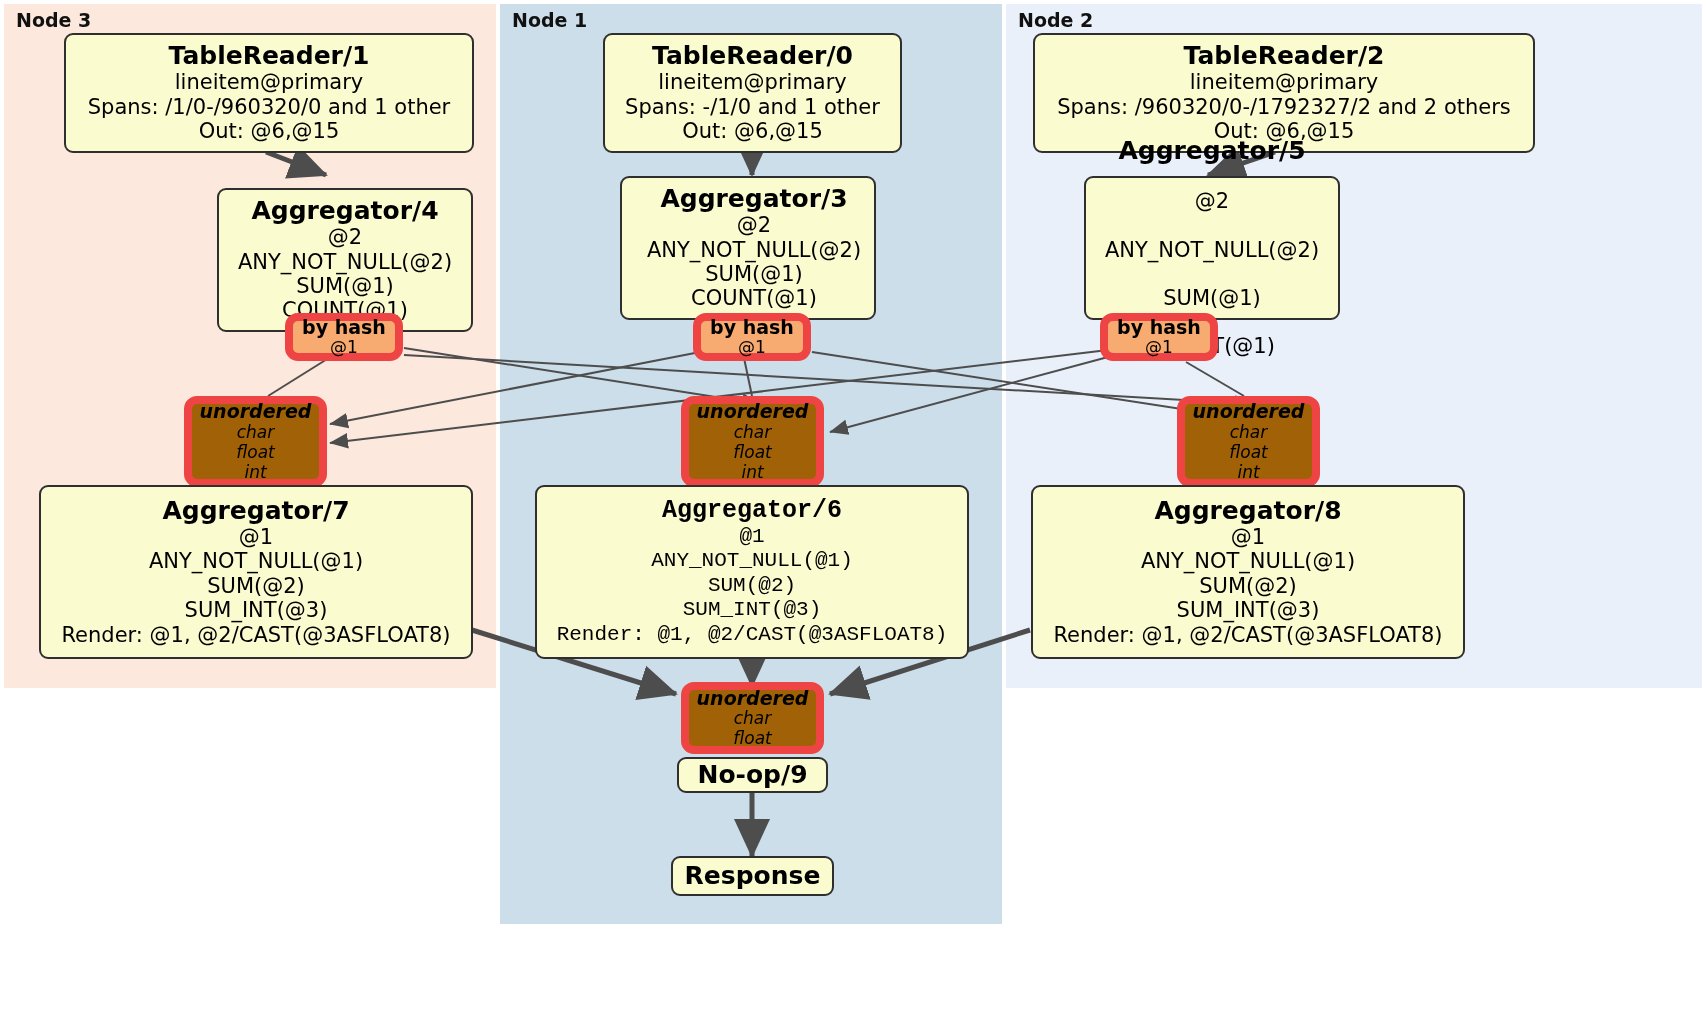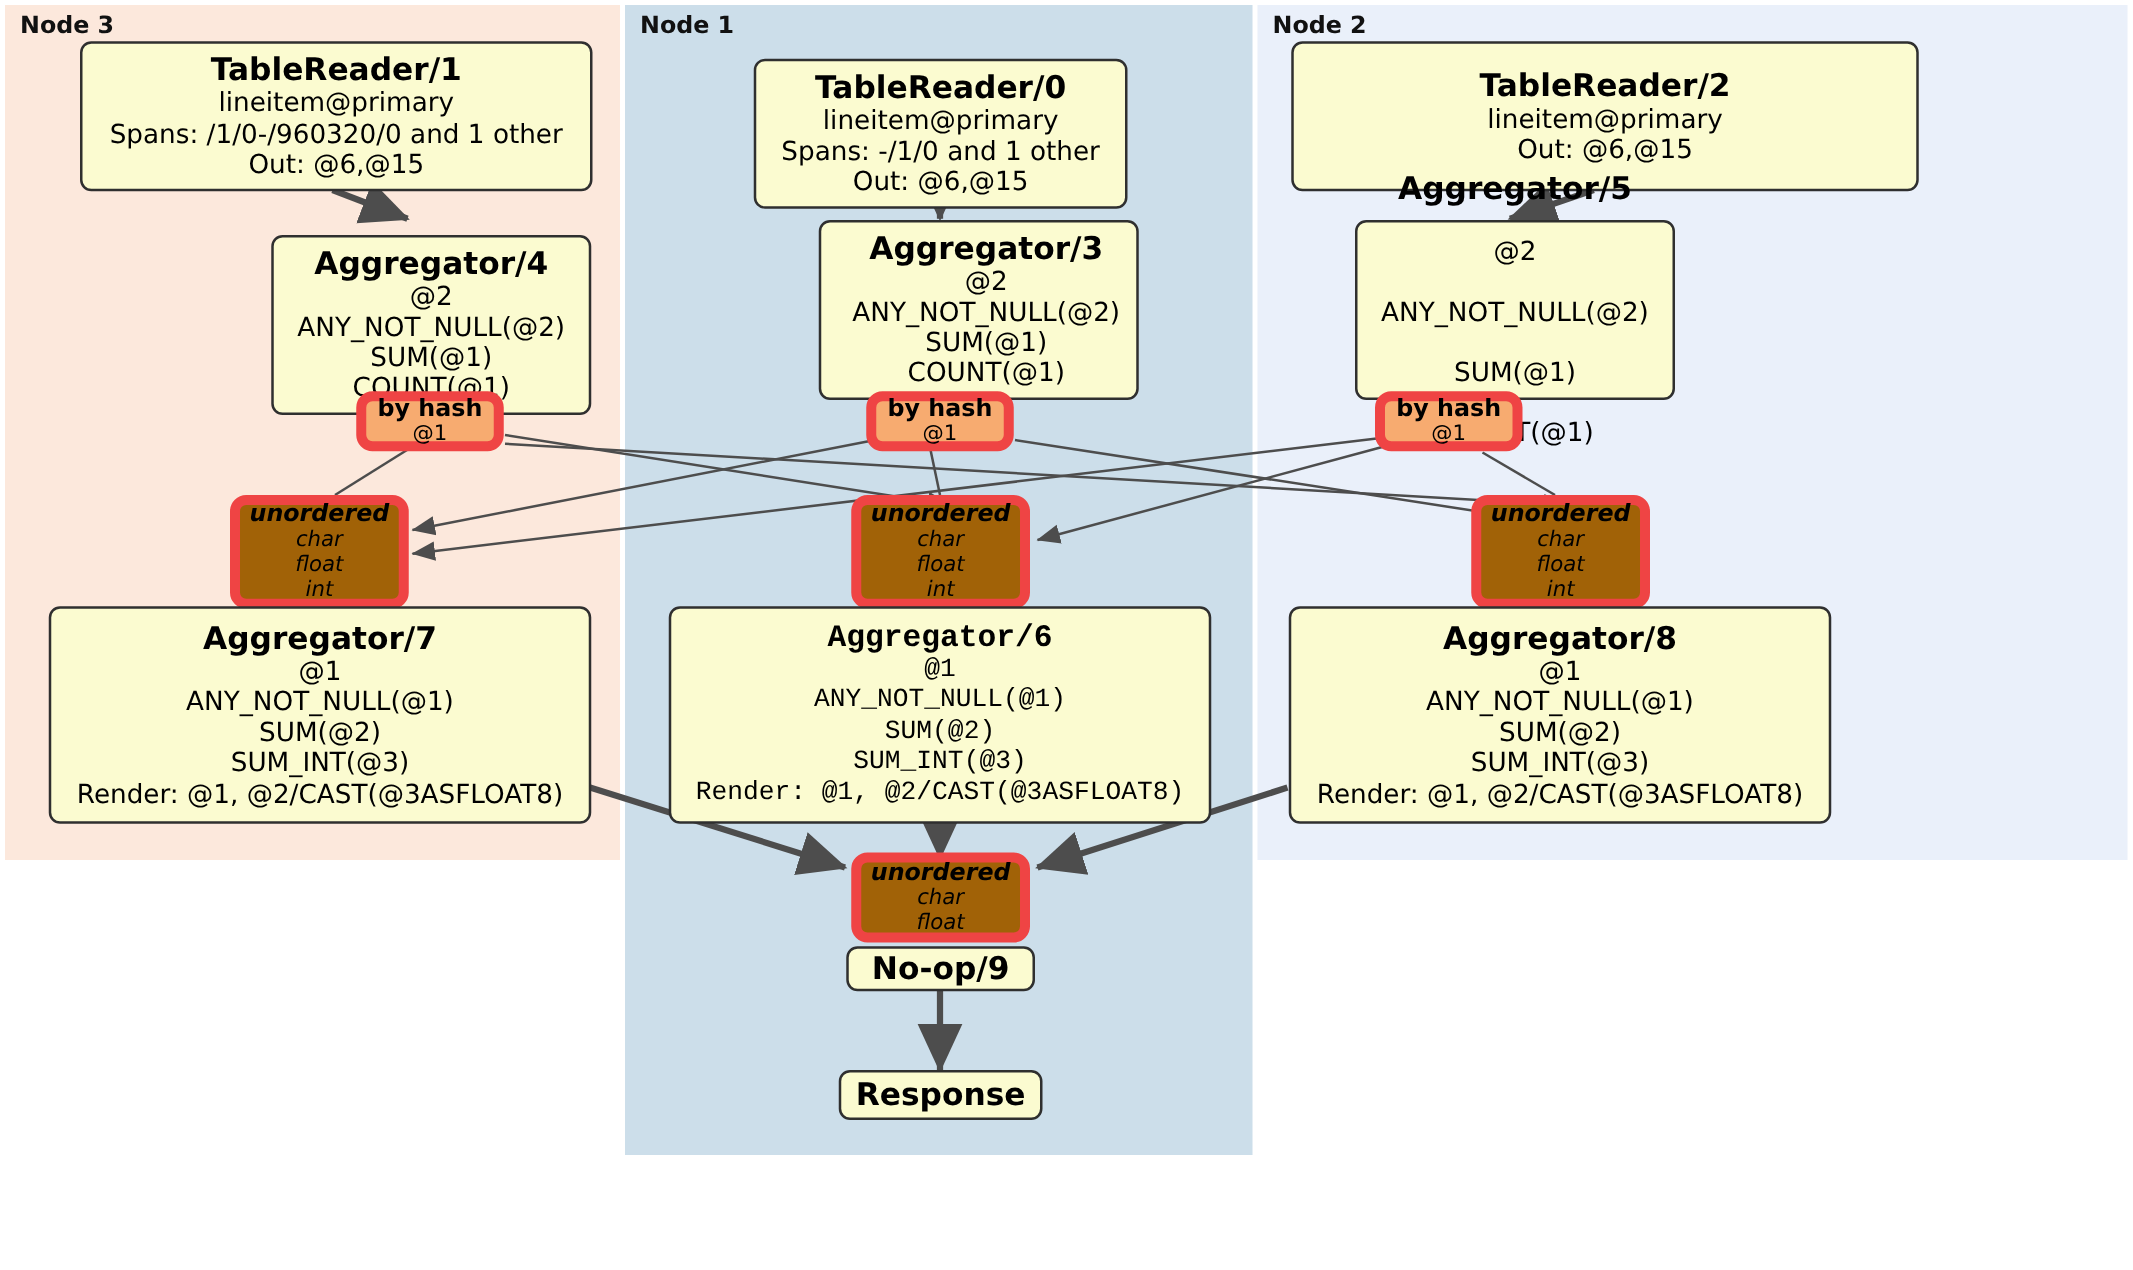--- a/index.html
+++ b/index.html
@@ -86,42 +86,43 @@
     </g>
   </svg>
 
   <div class="box proc" style="left:64px;top:33px;width:410px;height:120px;">
     <div class="ttl">TableReader/1</div>
     <div class="ln">lineitem@primary</div>
     <div class="ln">Spans: /1/0-/960320/0 and 1 other</div>
     <div class="ln">Out: @6,@15</div>
   </div>
 
-  <div class="box proc" style="left:603px;top:47px;width:299px;height:120px;">
+  <div class="box proc" style="left:603px;top:33px;width:299px;height:120px;">
     <div class="ttl">TableReader/0</div>
     <div class="ln">lineitem@primary</div>
     <div class="ln">Spans: -/1/0 and 1 other</div>
     <div class="ln">Out: @6,@15</div>
   </div>
 
   <div class="box proc" style="left:1033px;top:33px;width:502px;height:120px;">
     <div class="ttl">TableReader/2</div>
     <div class="ln">lineitem@primary</div>
+    <div class="ln">Spans: /960320/0-/1792327/2 and 2 others</div>
     <div class="ln">Out: @6,@15</div>
   </div>
 
   <div class="box proc" style="left:217px;top:188px;width:256px;height:144px;">
     <div class="ttl">Aggregator/4</div>
     <div class="ln">@2</div>
     <div class="ln">ANY_NOT_NULL(@2)</div>
     <div class="ln">SUM(@1)</div>
     <div class="ln">COUNT(@1)</div>
   </div>
 
-  <div class="box proc" style="left:655px;top:176px;width:256px;height:144px;padding-left:12px;">
+  <div class="box proc" style="left:620px;top:176px;width:256px;height:144px;padding-left:12px;">
     <div class="ttl">Aggregator/3</div>
     <div class="ln">@2</div>
     <div class="ln">ANY_NOT_NULL(@2)</div>
     <div class="ln">SUM(@1)</div>
     <div class="ln">COUNT(@1)</div>
   </div>
 
   <div class="box proc" style="left:1084px;top:176px;width:256px;height:144px;gap:24px;">
     <div class="ttl">Aggregator/5</div>
     <div class="ln">@2</div>

